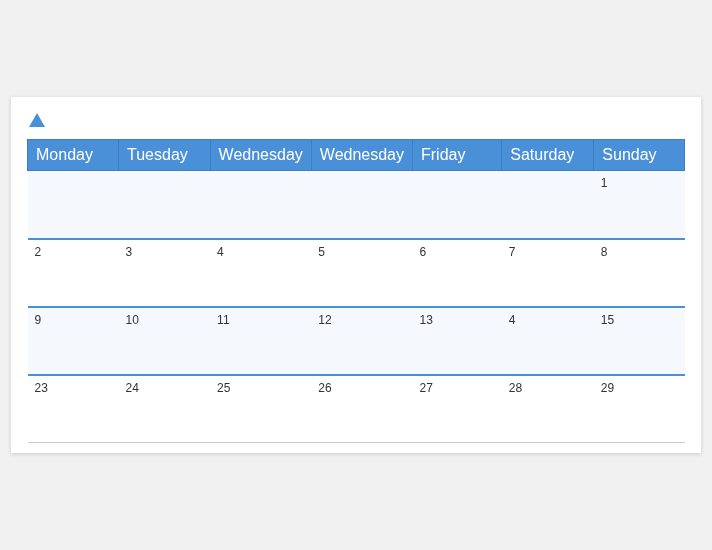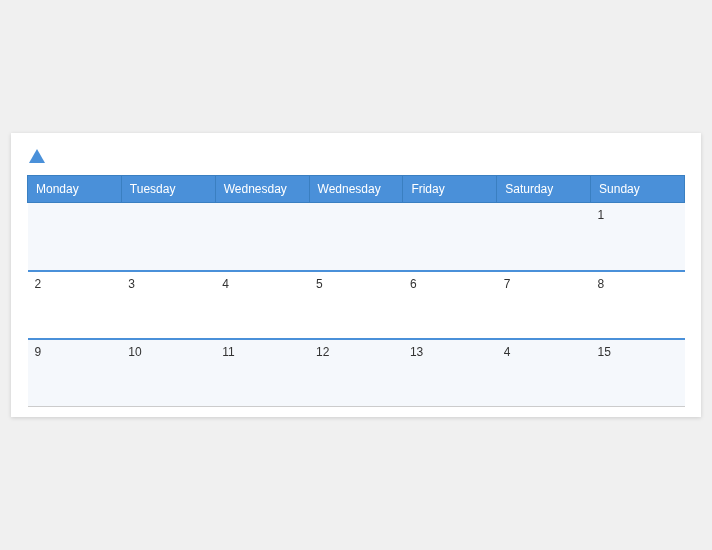--- a/index.html
+++ b/index.html
@@ -62,21 +62,21 @@
       min-width: 60px;
       text-align: right;
     }
     .calendar-grid {
       width: 100%;
       border-collapse: collapse;
     }
     .calendar-grid thead tr th {
       background-color: #4a90d9;
       color: white;
-      font-size: 12px;
+      font-size: 16px;
       font-weight: normal;
       padding: 6px 8px;
       text-align: left;
       border: 1px solid #3a7fc1;
     }
     .calendar-grid tbody tr td {
       width: calc(100% / 7);
       height: 68px;
       vertical-align: top;
       padding: 5px 7px;
@@ -154,15 +154,24 @@
         </tr>
         <tr class="row-top-border">
           <td><span class="day-number">9</span></td>
           <td><span class="day-number">10</span></td>
           <td><span class="day-number">11</span></td>
           <td><span class="day-number">12</span></td>
           <td><span class="day-number">13</span></td>
           <td><span class="day-number">4</span></td>
           <td><span class="day-number">15</span></td>
         </tr>
+        <tr class="row-top-border">
+          <td><span class="day-number">23</span></td>
+          <td><span class="day-number">24</span></td>
+          <td><span class="day-number">25</span></td>
+          <td><span class="day-number">26</span></td>
+          <td><span class="day-number">27</span></td>
+          <td><span class="day-number">28</span></td>
+          <td><span class="day-number">29</span></td>
+        </tr>
       </tbody>
   </table>
 </div>
 
 </body></html>

